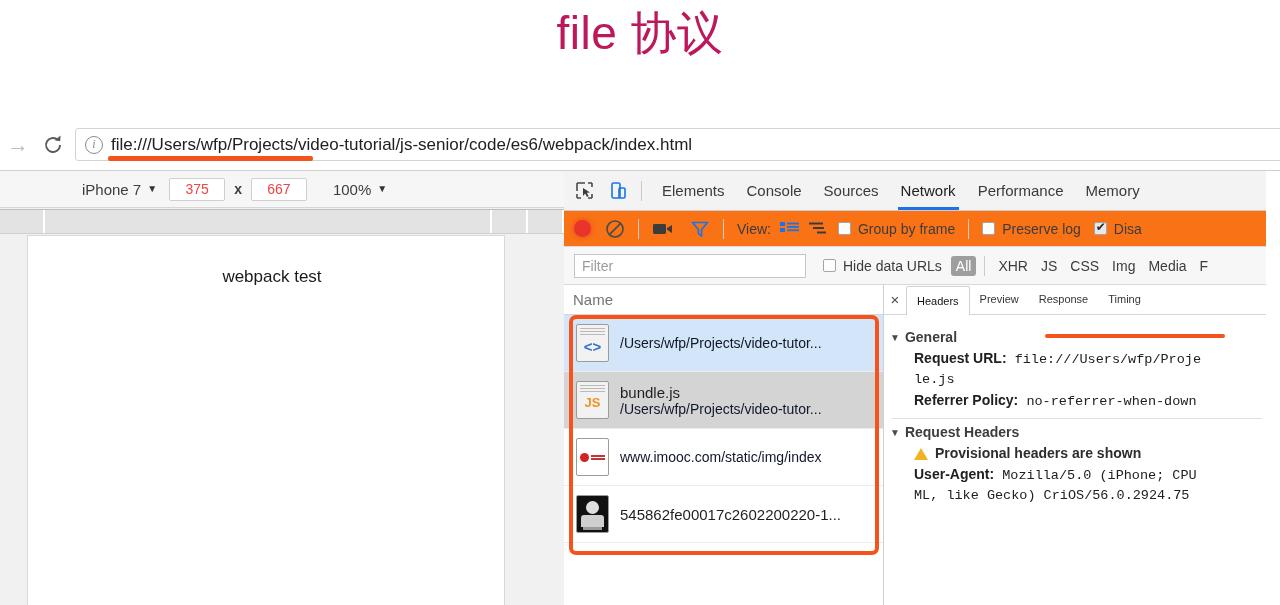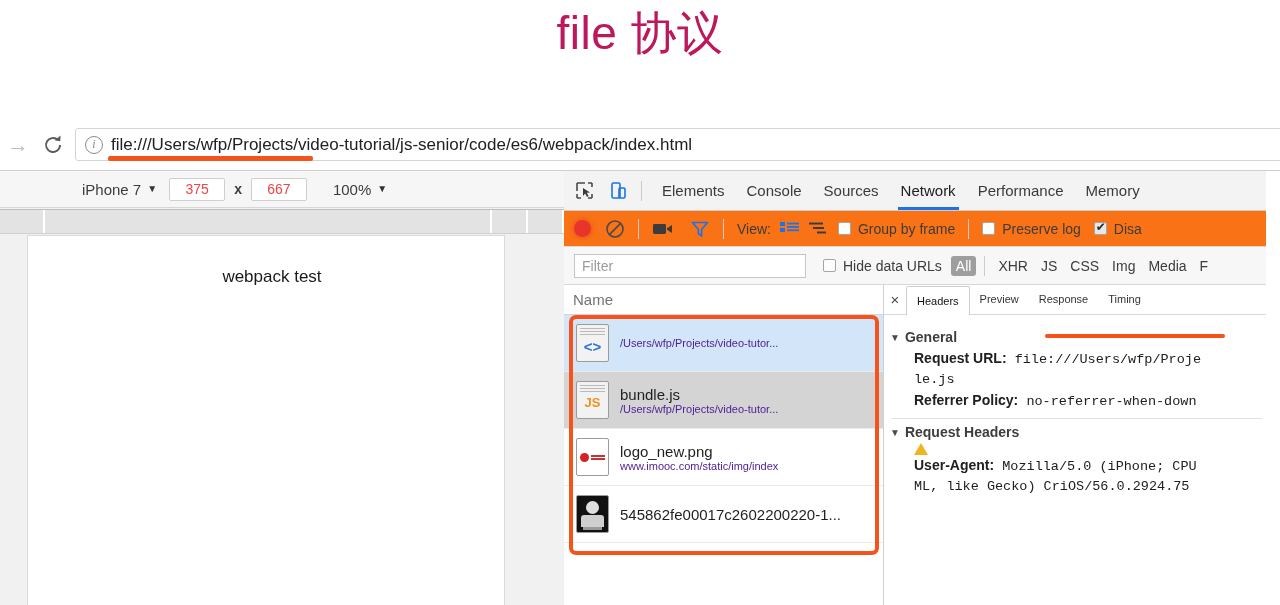--- a/index.html
+++ b/index.html
@@ -241,21 +241,21 @@
   }
   .net-row.selected { background:#d3e5f8; }
   .net-row.alt { background:#d4d4d4; }
   .net-thumb {
     width:33px; height:38px; flex:0 0 auto; margin-right:11px;
     border:1px solid #9b9b9b; border-radius:2px;
     background:#f2f2f2; position:relative; overflow:hidden;
   }
   .net-text { overflow:hidden; }
   .net-name { font-size:15px; color:#1f1f1f; white-space:nowrap; }
-  .net-sub { font-size:11px; color:#4c1d95; white-space:nowrap; margin-top:0; }
+  .net-sub { font-size:14px; color:#0f172a; white-space:nowrap; margin-top:0; }
 
   
   .doc-lines { position:absolute; left:3px; right:3px; top:3px; }
   .doc-lines i { display:block; height:1px; background:#b9b9b9; margin-bottom:2px; }
   .doc-badge {
     position:absolute; left:0; right:0; top:13px;
     text-align:center; font-weight:bold;
   }
   .badge-html { color:#2e6fd4; font-size:15px; font-family:"Liberation Sans", sans-serif; }
   .badge-js { color:#f0921e; font-size:13px; }
@@ -507,21 +507,20 @@
 
           <div class="net-row">
             <div class="net-thumb thumb-imooc">
               <span class="imooc-dot"></span>
               <span class="imooc-bars">
                   <i></i>
                   <i></i>
                 </span>
             </div>
             <div class="net-text">
-              <div class="net-name">logo_new.png</div>
               <div class="net-sub">www.imooc.com/static/img/index</div>
             </div>
           </div>
 
           <div class="net-row">
             <div class="net-thumb thumb-photo">
               <span class="photo-head"></span>
               <span class="photo-body"></span>
               <span class="photo-strip"></span>
             </div>
@@ -558,20 +557,21 @@
             </div>
 
             <div class="sec-divider"></div>
 
             <div class="sec-title">
               <span class="tri">▼</span>
               <span>Request Headers</span>
             </div>
             <div class="warn-line">
               <span class="warn-tri"></span>
+              <span>Provisional headers are shown</span>
             </div>
             <div class="hdr-line">
               <b>User-Agent:</b>
               <span>Mozilla/5.0 (iPhone; CPU</span>
             </div>
             <div class="hdr-line">ML, like Gecko) CriOS/56.0.2924.75 </div>
           </div>
 
           <div id="reqUrlUnderline"></div>
         </div>

